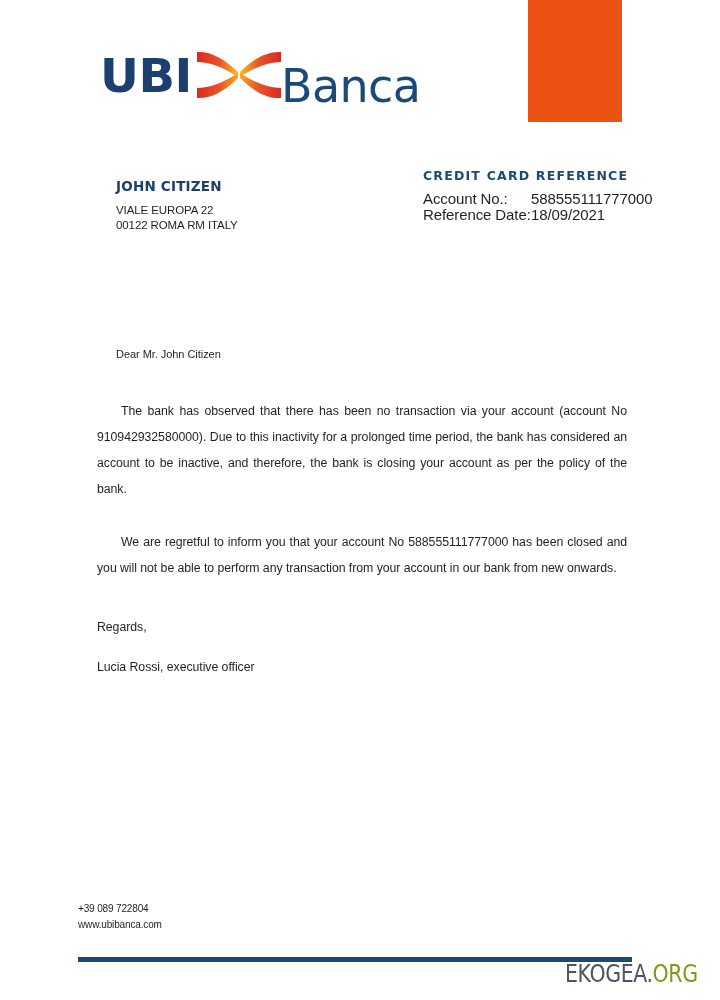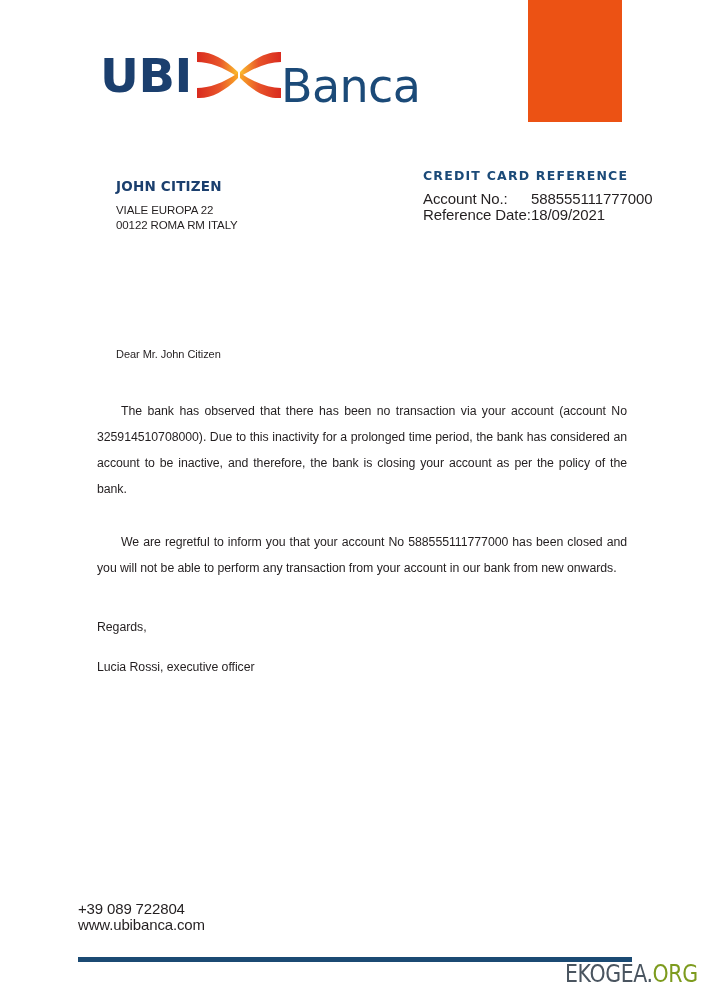--- a/index.html
+++ b/index.html
@@ -165,21 +165,21 @@
   }
   .footer-address {
     font-family: "DejaVu Sans", sans-serif;
     font-weight: 700;
     font-size: 10.6px;
     line-height: 15.5px;
     color: #231f20;
     letter-spacing: -0.2px;
   }
   .footer-line {
-    font-size: 15px;
+    font-size: 10px;
     line-height: 15.5px;
     color: #231f20;
     letter-spacing: -0.15px;
   }
   .footer-rule {
     position: absolute;
     left: 78px;
     top: 957px;
     width: 554px;
     height: 5px;
@@ -260,21 +260,21 @@
       <span class="ref-value">588555111777000</span>
     </div>
     <div class="ref-row">
       <span class="ref-label">Reference Date:</span>
       <span class="ref-value">18/09/2021</span>
     </div>
   </div>
 
   <div class="body-wrap">
     <div class="salutation">Dear Mr. John Citizen</div>
-    <p class="para p1">The bank has observed that there has been no transaction via your account (account No 325914510708000). Due to this inactivity for a prolonged time period, the bank has considered an account to be inactive, and therefore, the bank is closing your account as per the policy of the bank.</p>
+    <p class="para p1">The bank has observed that there has been no transaction via your account (account No 910942932580000). Due to this inactivity for a prolonged time period, the bank has considered an account to be inactive, and therefore, the bank is closing your account as per the policy of the bank.</p>
     <p class="para p2">We are regretful to inform you that your account No 588555111777000 has been closed and you will not be able to perform any transaction from your account in our bank from new onwards.</p>
     <div class="closing">Regards,</div>
     <div class="signer">Lucia Rossi, executive officer</div>
   </div>
 
   <div class="footer">
     <div class="footer-line">+39 089 722804</div>
     <div class="footer-line">www.ubibanca.com</div>
   </div>
   <div class="footer-rule"></div>

